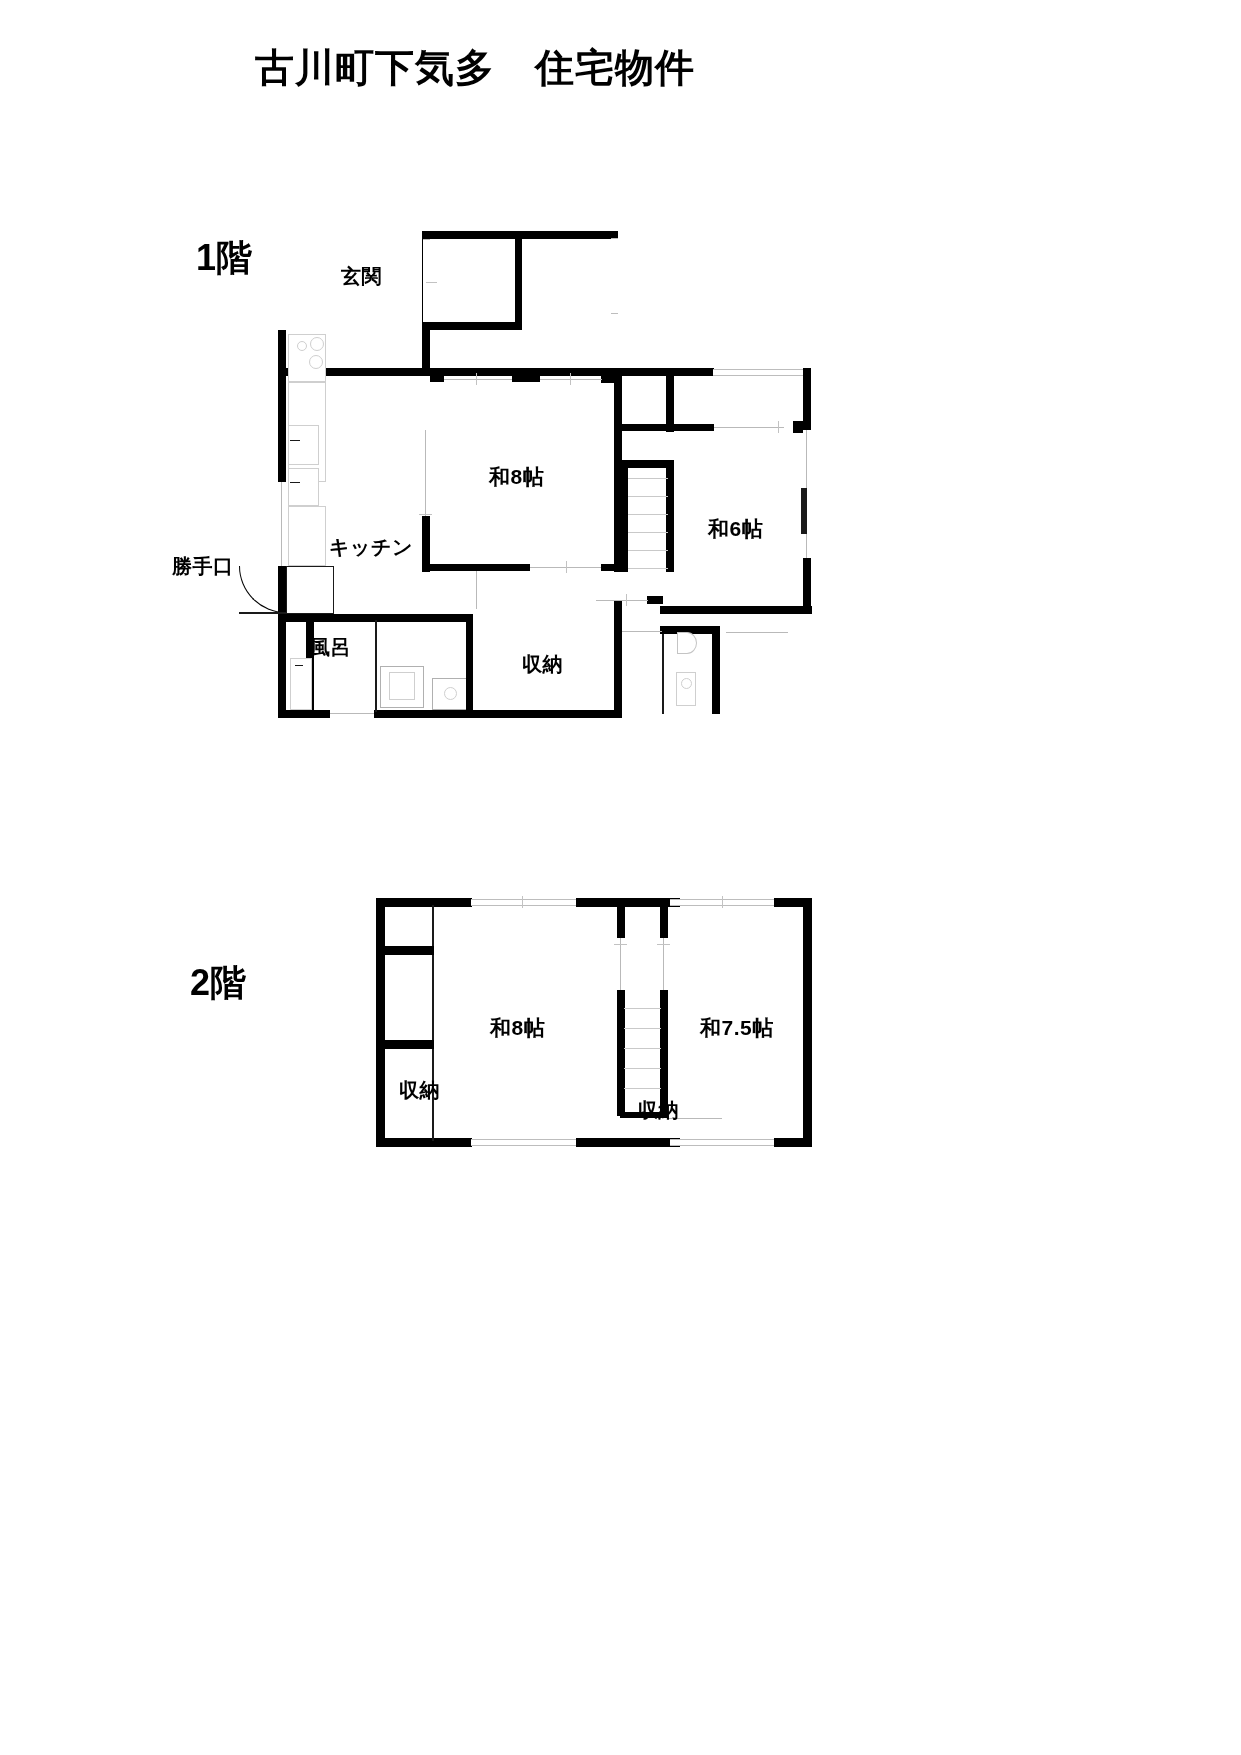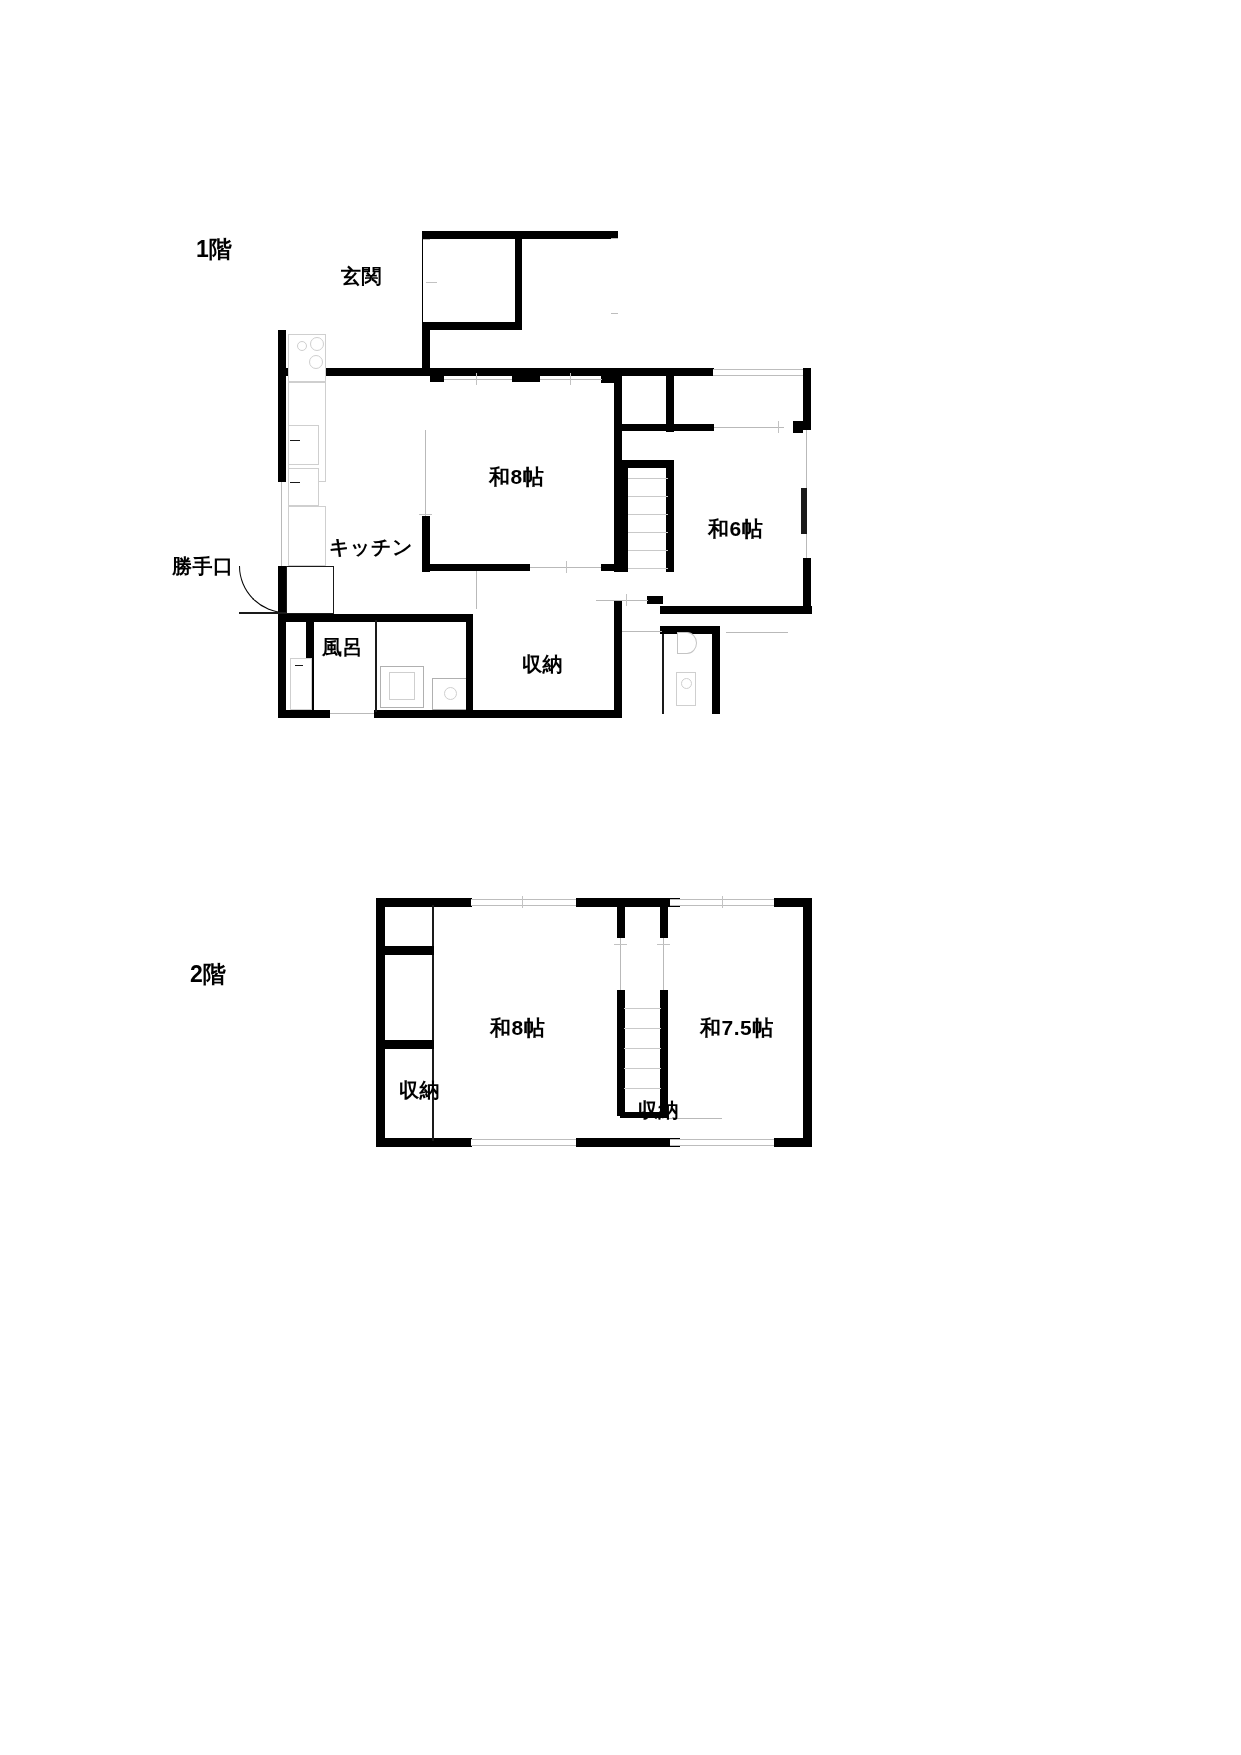--- a/index.html
+++ b/index.html
@@ -30,21 +30,21 @@
     font-size: 39px;
     font-weight: bold;
     letter-spacing: 1px;
     white-space: pre;
     line-height: 1.15;
   }
 
   
   .floor-caption {
     position: absolute;
-    font-size: 23px;
+    font-size: 36px;
     font-weight: bold;
     letter-spacing: 0px;
     white-space: pre;
   }
   #cap-f1 { left: 196px; top: 234px; }
   #cap-f2 { left: 190px; top: 959px; }
 
   
   .rlabel {
     position: absolute;
@@ -113,20 +113,21 @@
     border: 1px solid #c4c4c4;
     border-radius: 0 50% 50% 0 / 0 50% 50% 0;
     background: #ffffff;
   }
 </style>
 </head>
 <body>
 
 <div class="sheet">
 
+  <div class="doc-title">古川町下気多　住宅物件</div>
 
   <div class="floor-caption" id="cap-f1">1階</div>
 
   <div>
 
     <div class="w" style="left:422px; top:231px; width:196px; height:8px;"></div>
 
     <div class="w" style="left:422px; top:231px; width:8px; height:98px;"></div>
 
     <div class="opening" style="left:611px; top:238px; width:7px; height:76px;"></div>
@@ -216,21 +217,21 @@
     <div class="fx" style="left:288px; top:506px; width:38px; height:60px;"></div>
 
     <div class="rlabel" style="left:172px; top:556px;">勝手口</div>
     <div class="door-arc" style="left:239px; top:566px; width:47px; height:47px;"></div>
     <div class="tw" style="left:239px; top:612px; width:48px; height:2px;"></div>
     <div class="fx" style="left:286px; top:566px; width:48px; height:48px; border-color:#1a1a1a;"></div>
 
     <div class="w" style="left:278px; top:614px; width:192px; height:8px;"></div>
     <div class="w" style="left:306px; top:614px; width:8px; height:104px;"></div>
     <div class="tw" style="left:375px; top:620px; width:2px; height:92px;"></div>
-    <div class="rlabel" style="left:322px; top:637px;">風呂</div>
+    <div class="rlabel" style="left:310px; top:637px;">風呂</div>
     <div class="fx" style="left:290px; top:658px; width:22px; height:52px;"></div>
     <div class="tw" style="left:295px; top:665px; width:8px; height:1px;"></div>
 
     <div class="w" style="left:378px; top:614px; width:92px; height:8px;"></div>
     <div class="fxd" style="left:380px; top:666px; width:44px; height:42px;"></div>
     <div class="fx" style="left:389px; top:672px; width:26px; height:28px;"></div>
     <div class="fxd" style="left:432px; top:678px; width:36px; height:32px;"></div>
     <div class="circ" style="left:444px; top:687px; width:13px; height:13px;"></div>
     <div class="w" style="left:466px; top:614px; width:7px; height:104px;"></div>
 

